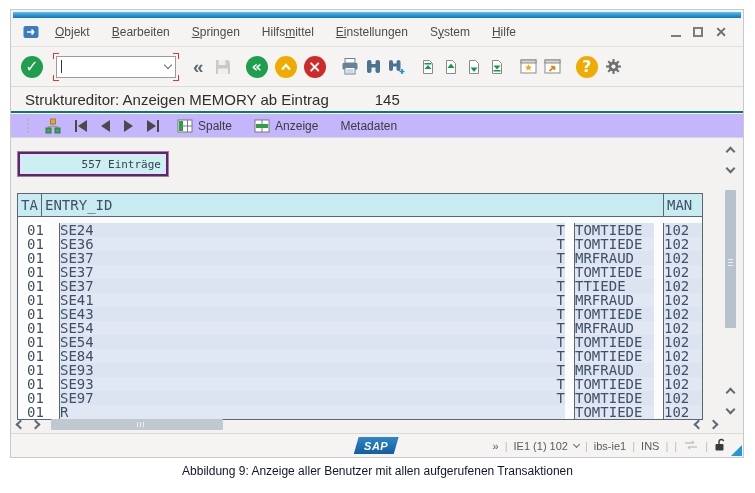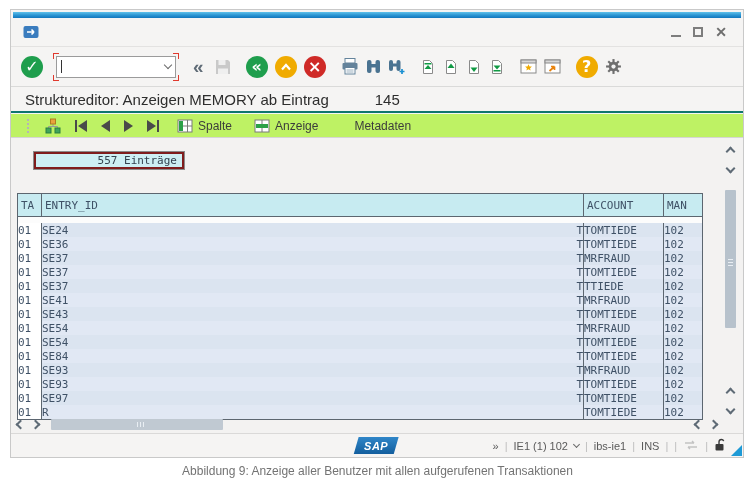--- a/index.html
+++ b/index.html
@@ -48,51 +48,51 @@
 
   
   .titlebar { position:absolute; left:0; right:0; top:78px; height:25px;
     border-bottom:2px solid #0f766e; display:flex; align-items:center; padding:0 14px;
     font-size:15px; color:#2e2e2e; }
   .title-num { margin-left:46px; }
 
   
   .apptoolbar { position:absolute; left:0; right:0; top:104px; height:24px;
     border-bottom:1px solid #d6d5d4; display:flex; align-items:center; padding:0 10px 0 16px;
-    gap:14px; font-size:12px; color:#3c3c3c; background:#bef264; }
+    gap:14px; font-size:12px; color:#3c3c3c; background:#c4b5fd; }
   .drag-handle { width:1px; height:14px; border-left:2px dotted #b5b5b5; margin-right:2px; }
   .tri { width:0; height:0; border-top:6px solid transparent; border-bottom:6px solid transparent; }
   .tri-l { border-right:9px solid #4a4a4a; }
   .tri-r { border-left:9px solid #4a4a4a; }
   .nav-bar { width:2px; height:12px; background:#4a4a4a; }
   .nav-btn { display:flex; align-items:center; gap:1px; }
   .app-btn { display:flex; align-items:center; gap:5px; padding:2px 4px; }
 
   
   .content { position:absolute; left:0; right:0; top:128px; bottom:24px; background:#f3f2f1; }
 
-  .entries-box { position:absolute; left:22px; top:13px; width:152px; height:19px;
-    border:1px solid #8b8b8b; background:#7f1d1d; padding:2px; }
+  .entries-box { position:absolute; left:6px; top:13px; width:152px; height:26px;
+    border:1px solid #8b8b8b; background:#701a75; padding:2px; }
   .entries-inner { width:100%; height:100%; background:#cdeff4; display:flex; align-items:center;
     justify-content:flex-end; padding-right:5px;
     font-family:"DejaVu Sans Mono",monospace; font-size:11px; color:#33424f; }
 
   .sap-table { position:absolute; left:6px; top:55px; width:686px;
     border:1px solid #5c6670; background:#fcfcfc;
-    font-family:"DejaVu Sans Mono",monospace; font-size:11px; color:#3f5166; }
+    font-family:"DejaVu Sans Mono",monospace; font-size:14px; color:#3f5166; }
   .thead { display:flex; height:23px; border-bottom:1px solid #5c6670; background:#fcfcfc; }
   .hc { background:#c7ebf1; display:flex; align-items:center; padding:0 3px; height:100%; }
   .col-ta   { width:23px; flex:none; }
   .col-ent  { flex:1; min-width:0; }
   .col-acc  { width:80px; flex:none; }
   .col-man  { width:39px; flex:none; }
   .bl { border-left:1px solid #5c6670; }
   .gap-row { height:6px; background:#fcfcfc; }
   .trow { display:flex; height:14px; }
-  .td { display:flex; align-items:center; padding:0 0; height:100%; }
+  .td { display:flex; align-items:center; padding:0 0; height:100%;margin-left:9px; }
   .td-ta { background:#ffffff; }
   .td-blue { background:#dbe4f0; }
   .trow:nth-child(even) .td-blue { background:#e1e8f4; }
   .td-ent { justify-content:space-between;gap:20px; }
 
   
   .chev { width:7px; height:7px; border-right:2px solid #5f6b76; border-bottom:2px solid #5f6b76; display:inline-block; }
   .chev-up { transform:rotate(-135deg); }
   .chev-down { transform:rotate(45deg); }
   .chev-left { transform:rotate(135deg); }
@@ -118,35 +118,44 @@
     background:linear-gradient(180deg,#2f86c8,#135e9e); display:flex; align-items:center; justify-content:center; }
   .sap-logo span { transform:skewX(16deg); color:#fff; font-weight:bold; font-style:italic; font-size:11px; letter-spacing:0.5px; }
   .status-right { margin-left:auto; display:flex; align-items:center; gap:6px; padding-right:16px; }
   .pipe { color:#bdbdbd; }
   .status-caret { width:5px; height:5px; border-right:1.5px solid #6a6a6a; border-bottom:1.5px solid #6a6a6a;
     transform:rotate(45deg); margin-top:-2px; }
   .resize-grip { position:absolute; right:1px; bottom:1px; width:0; height:0;
     border-left:11px solid transparent; border-bottom:11px solid #1e9ad6; }
 
   .caption { position:absolute; left:0; top:464px; width:100%; text-align:center;
-    font-size:12px; color:#737373; }
+    font-size:12px; color:#0f172a; }
 </style>
 </head>
 <body>
 
 <div class="figure-frame">
   <div class="accent-bar"></div>
 
   <div class="menubar">
     <span class="tb-ico">
       <svg width="16" height="16" viewBox="0 0 16 16">
           <rect x="0.5" y="2" width="15" height="12" rx="2" fill="#3a7cbe"></rect>
           <path d="M4 8h7M11 8L8.5 5.5M11 8l-2.5 2.5" stroke="#fff" stroke-width="1.6" fill="none"></path>
         </svg>
     </span>
+    <div class="menu-items">
+        <span class="menu-item"><u>O</u>bjekt</span>
+        <span class="menu-item"><u>B</u>earbeiten</span>
+        <span class="menu-item"><u>S</u>pringen</span>
+        <span class="menu-item">Hilfs<u>m</u>ittel</span>
+        <span class="menu-item"><u>Ei</u>nstellungen</span>
+        <span class="menu-item">S<u>y</u>stem</span>
+        <span class="menu-item"><u>H</u>ilfe</span>
+      </div>
     <div class="win-controls">
       <span class="btn-min"></span>
       <span class="btn-max"></span>
       <span class="btn-close">✕</span>
     </div>
   </div>
 
   <div class="toolbar">
     <span class="circle green">
         <span>✓</span>
@@ -305,35 +314,34 @@
     </span>
     <span class="app-btn">
       <svg width="16" height="14" viewBox="0 0 16 14">
           <rect x="1" y="1" width="14" height="12" fill="#fff" stroke="#7a7a7a"></rect>
           <rect x="2" y="5" width="12" height="4" fill="#2ca048"></rect>
           <line x1="8" y1="1" x2="8" y2="5" stroke="#7a7a7a"></line>
           <line x1="8" y1="9" x2="8" y2="13" stroke="#7a7a7a"></line>
         </svg>
       <span>Anzeige</span>
     </span>
-    <span class="app-btn" style="margin-left:14px;">
+    <span class="app-btn" style="">
       <span>Metadaten</span>
     </span>
   </div>
 
   <div class="content">
     <div class="entries-box">
       <div class="entries-inner">557 Einträge</div>
     </div>
 
     <div class="sap-table">
       <div class="thead">
         <span class="hc col-ta">TA</span>
         <span class="hc col-ent bl">ENTRY_ID</span>
-        <span class="hc col-acc bl">ACCOUNT</span>
         <span class="hc col-man bl">MAN</span>
       </div>
       <div class="gap-row"></div>
       <div id="table-body">
           <div class="trow">
             <span class="td col-ta td-ta">01</span>
             <span class="td col-ent td-blue td-ent bl">
               <span>SE24</span>
               <span>T</span>
             </span>

